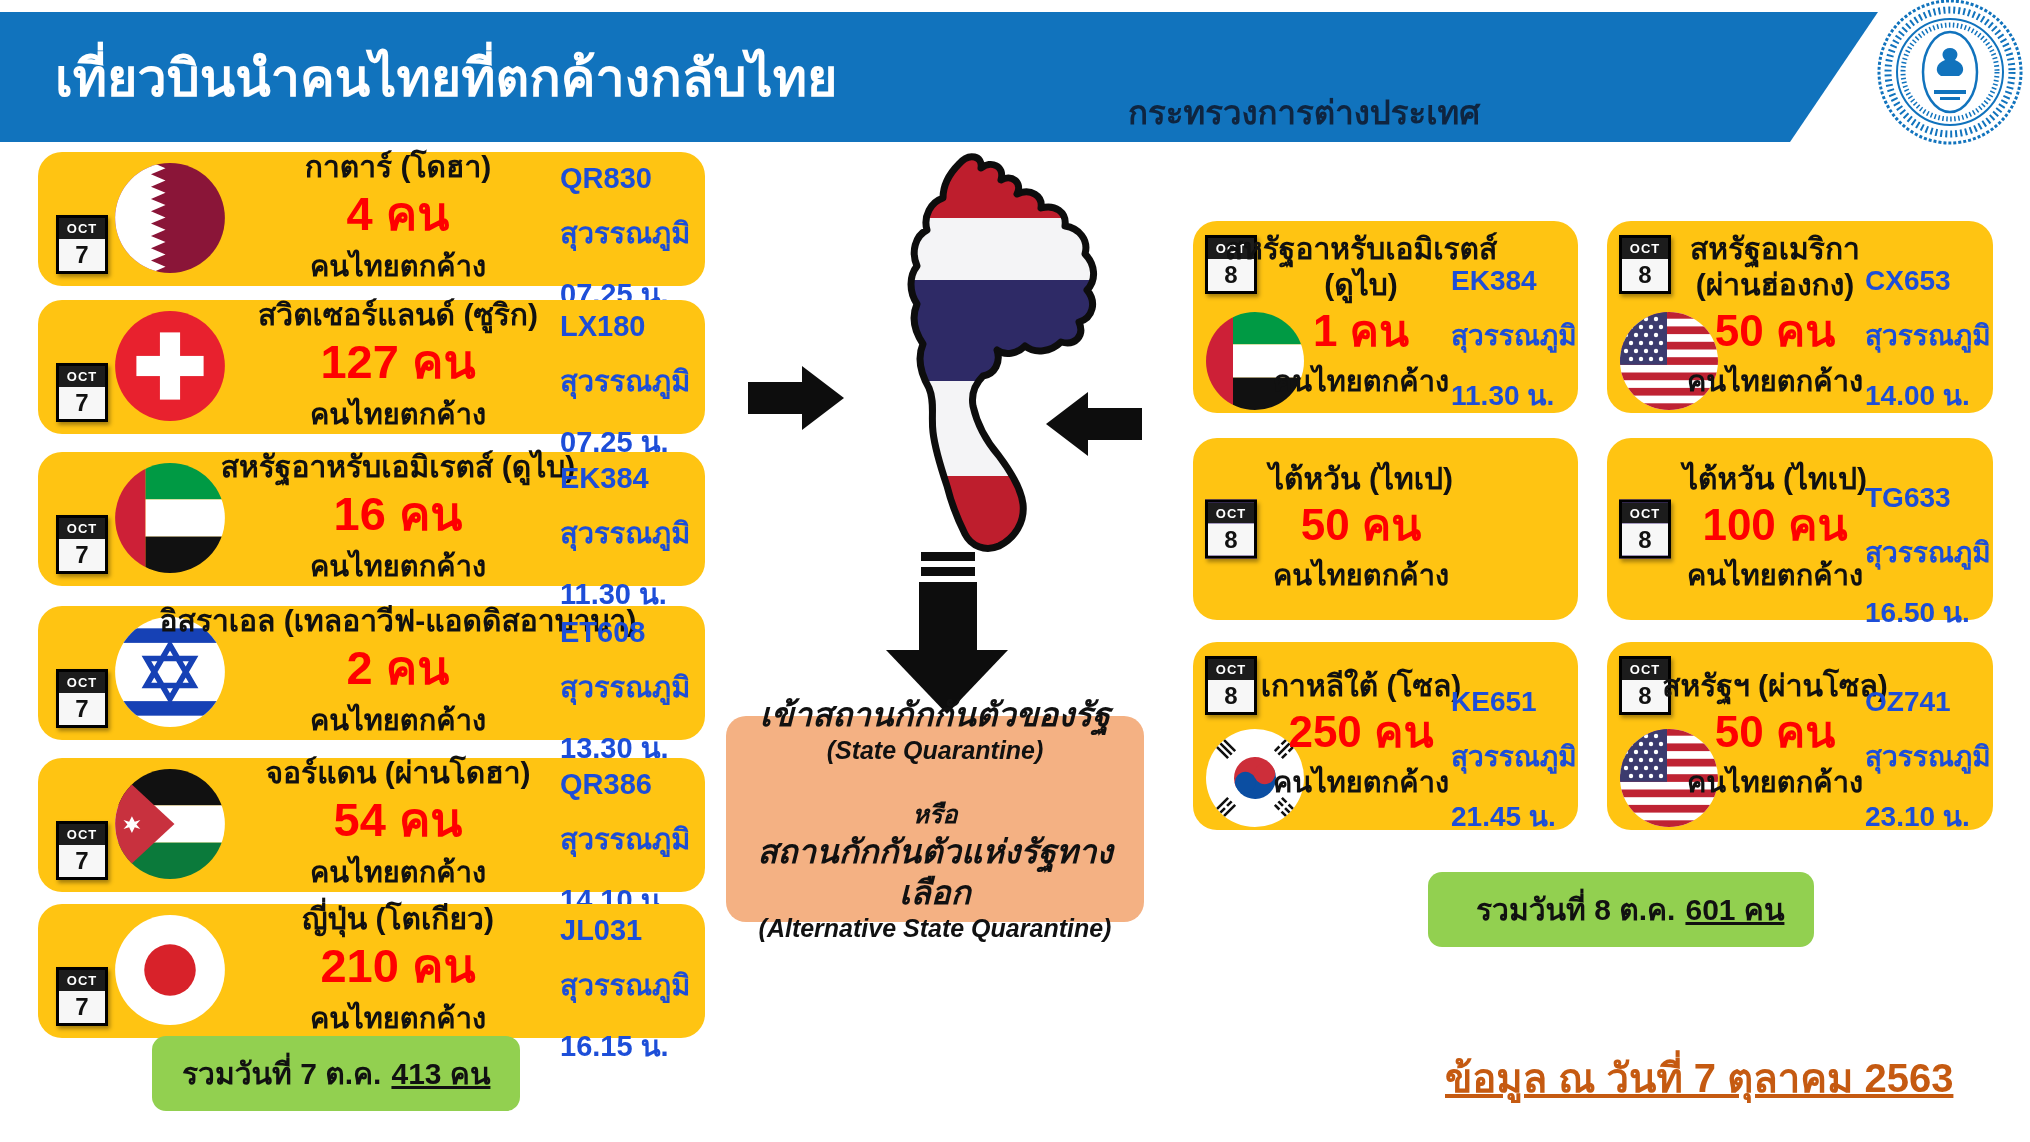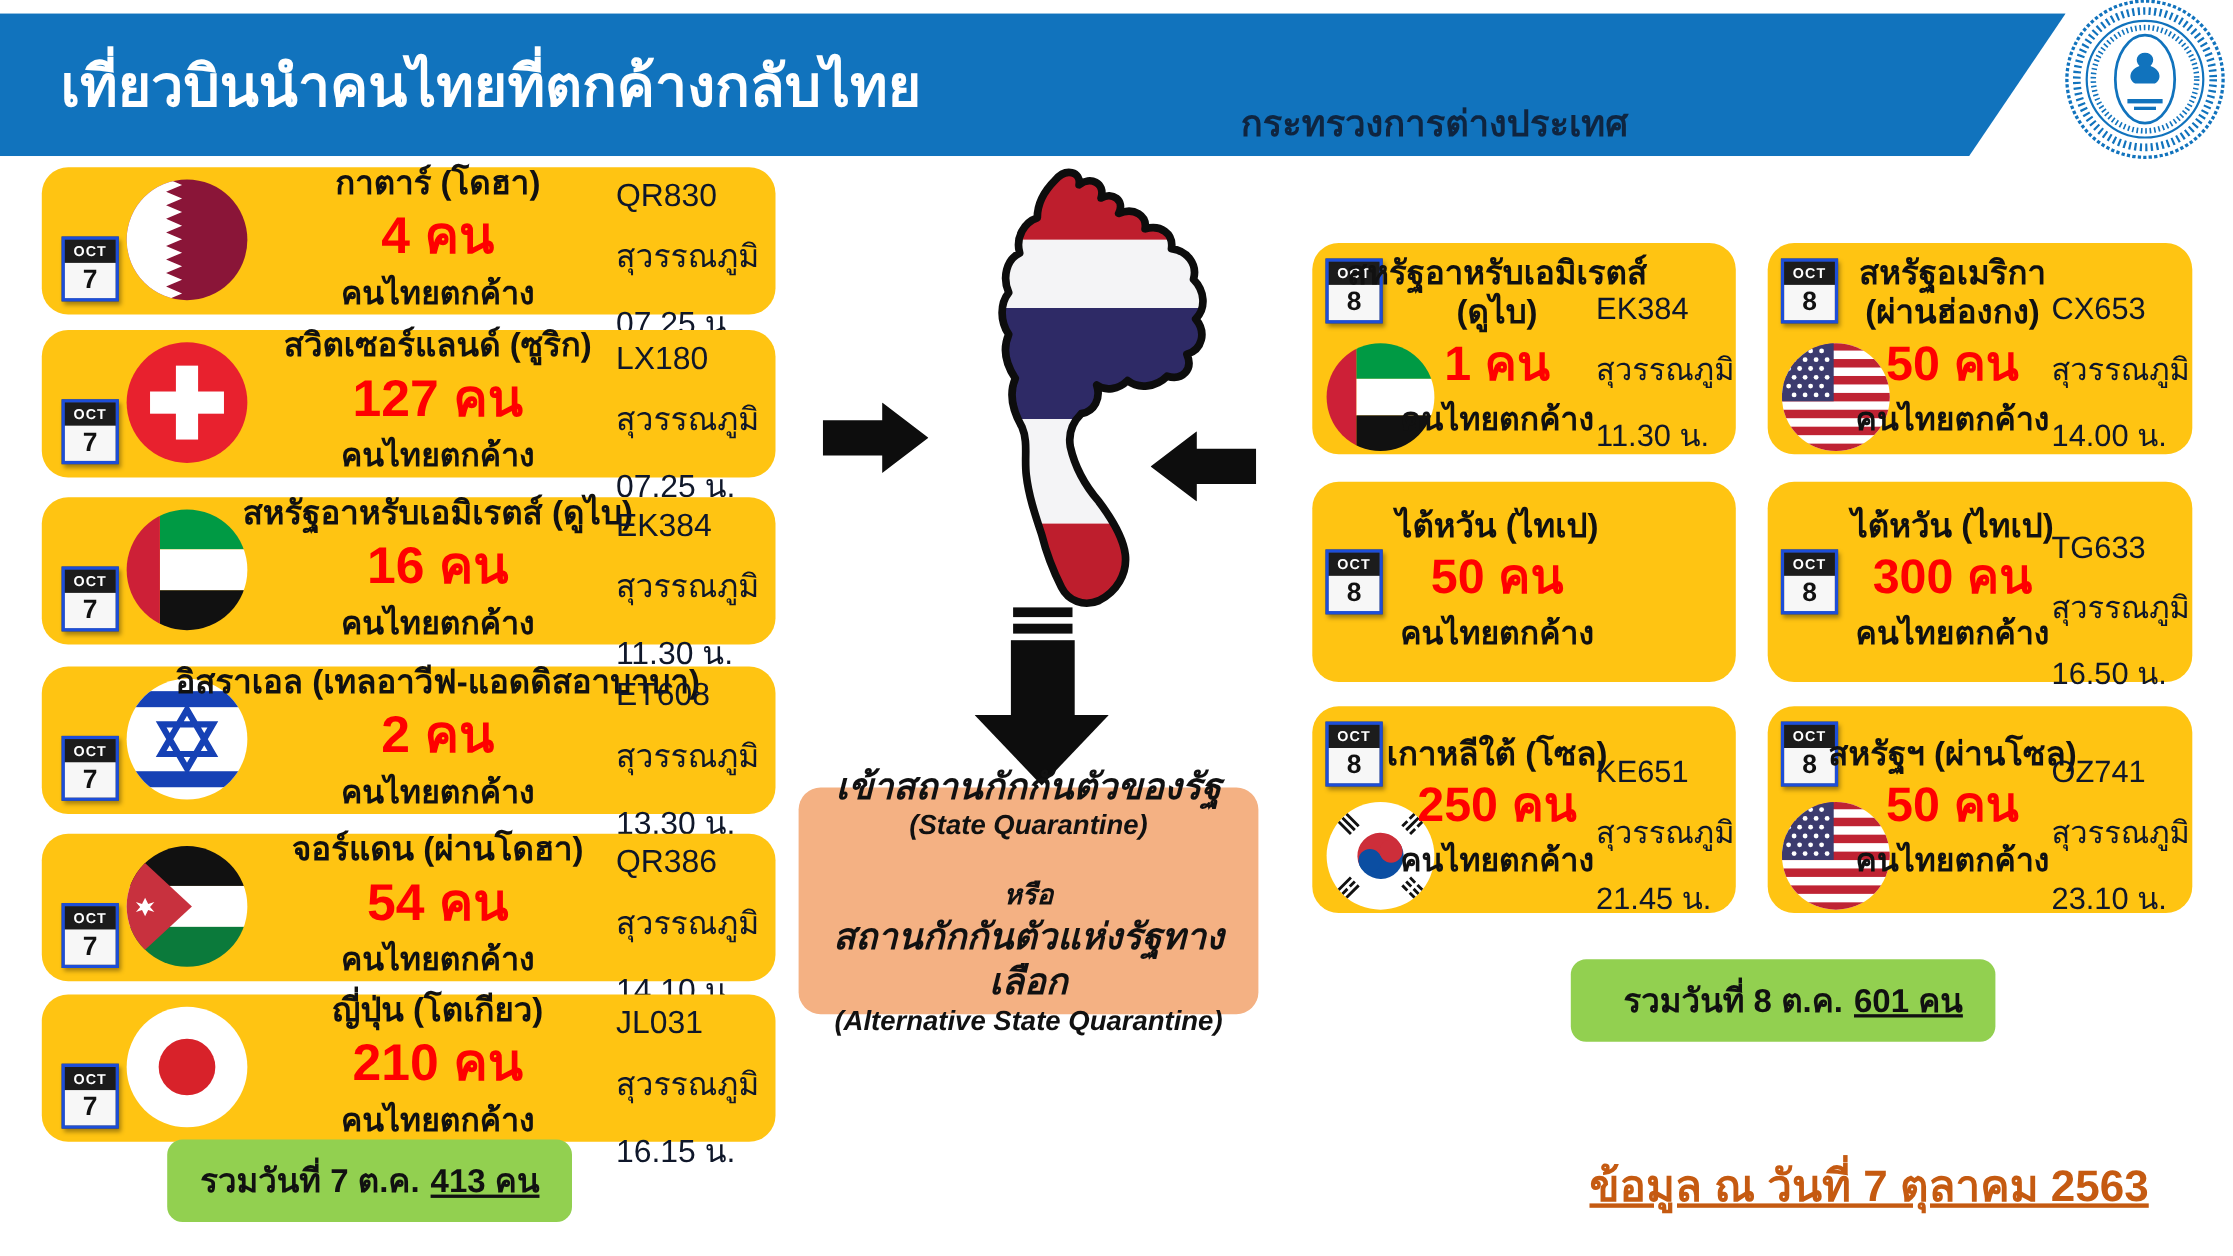--- a/index.html
+++ b/index.html
@@ -10,40 +10,40 @@
               clip-path:polygon(0 0,100% 0,calc(100% - 88px) 100%,0 100%);}
   .header-title{position:absolute;left:55px;top:36px;font-size:52px;font-weight:bold;color:#fff;white-space:nowrap;}
   .header-ministry{position:absolute;left:1128px;top:86px;font-size:33px;font-weight:bold;color:#0F2540;white-space:nowrap;}
   .seal{position:absolute;left:1872px;top:-6px;}
   
   .card{position:absolute;background:#FFC412;border-radius:24px;}
   .left-card{left:38px;width:667px;height:134px;}
   .right-card{width:385px;}
   .colA{left:1193px;} .colB{left:1607px;width:386px;}
   
-  .calendar{position:absolute;width:46px;border:3px solid #1d4ed8;box-shadow:2px 3px 4px rgba(0,0,0,.35);background:#404040;}
+  .calendar{position:absolute;width:46px;border:3px solid #000000;box-shadow:2px 3px 4px rgba(0,0,0,.35);background:#8b5cf6;}
   .cal-month{background:#1c1c1c;color:#fff;font-size:13px;font-weight:bold;text-align:center;padding:3px 0;letter-spacing:1px;}
   .cal-day{background:#f7f7f7;color:#111;font-size:24px;font-weight:bold;text-align:center;padding:2px 0;}
   .left-card .calendar{left:18px;bottom:12px;}
   .right-card .calendar{left:12px;top:14px;}
   .right-card.cal-mid .calendar{top:50%;transform:translateY(-50%);}
   
   .flag{position:absolute;line-height:0;}
   .left-card .flag{left:76px;top:10px;}
   .right-card .flag{left:12px;bottom:2px;}
   
   .ctext{position:absolute;display:flex;flex-direction:column;justify-content:center;align-items:center;text-align:center;}
   .left-card .ctext{left:200px;top:0;width:320px;height:100%;}
   .right-card .ctext{left:66px;top:0;width:204px;height:100%;}
   .country{font-size:30px;color:#111;font-weight:600;line-height:1.2;white-space:nowrap;}
   .count{font-size:47px;color:#FF0000;font-weight:bold;line-height:1.25;white-space:nowrap;}
   .right-card .count{font-size:44px;}
   .clabel{font-size:29px;color:#111;font-weight:600;white-space:nowrap;}
   
-  .flight{position:absolute;display:flex;flex-direction:column;font-size:29px;color:#0f172a;font-weight:400;white-space:nowrap;}
+  .flight{position:absolute;display:flex;flex-direction:column;font-size:29px;color:#1d4ed8;font-weight:700;white-space:nowrap;}
   .left-card .flight{left:522px;top:10px;gap:15px;}
   .right-card .flight{left:258px;top:44px;gap:16px;font-size:28px;}
   
   .map{position:absolute;left:858px;top:146px;}
   .arrow{position:absolute;line-height:0;}
   .quarantine{position:absolute;left:726px;top:716px;width:418px;height:206px;background:#F4B183;border-radius:20px;
               display:flex;flex-direction:column;justify-content:center;align-items:center;text-align:center;color:#111;font-style:italic;}
   .q-main{font-size:33px;font-weight:bold;line-height:1.25;}
   .q-sub{font-size:25px;font-weight:600;line-height:1.25;}
   .q-or{font-size:25px;font-weight:bold;line-height:1.3;margin-top:32px;}
@@ -422,21 +422,21 @@
     </div>
   </div>
 
   <div class="card right-card colB cal-mid" style="top:438px;height:182px">
     <div class="calendar">
       <div class="cal-month">OCT</div>
       <div class="cal-day">8</div>
     </div>
     <div class="ctext">
       <div class="country">ไต้หวัน (ไทเป)</div>
-      <div class="count">300 คน</div>
+      <div class="count">100 คน</div>
       <div class="clabel">คนไทยตกค้าง</div>
     </div>
     <div class="flight">
       <div>TG633</div>
       <div>สุวรรณภูมิ</div>
       <div>16.50 น.</div>
     </div>
   </div>
 
   <div class="card right-card colA" style="top:642px;height:188px">

